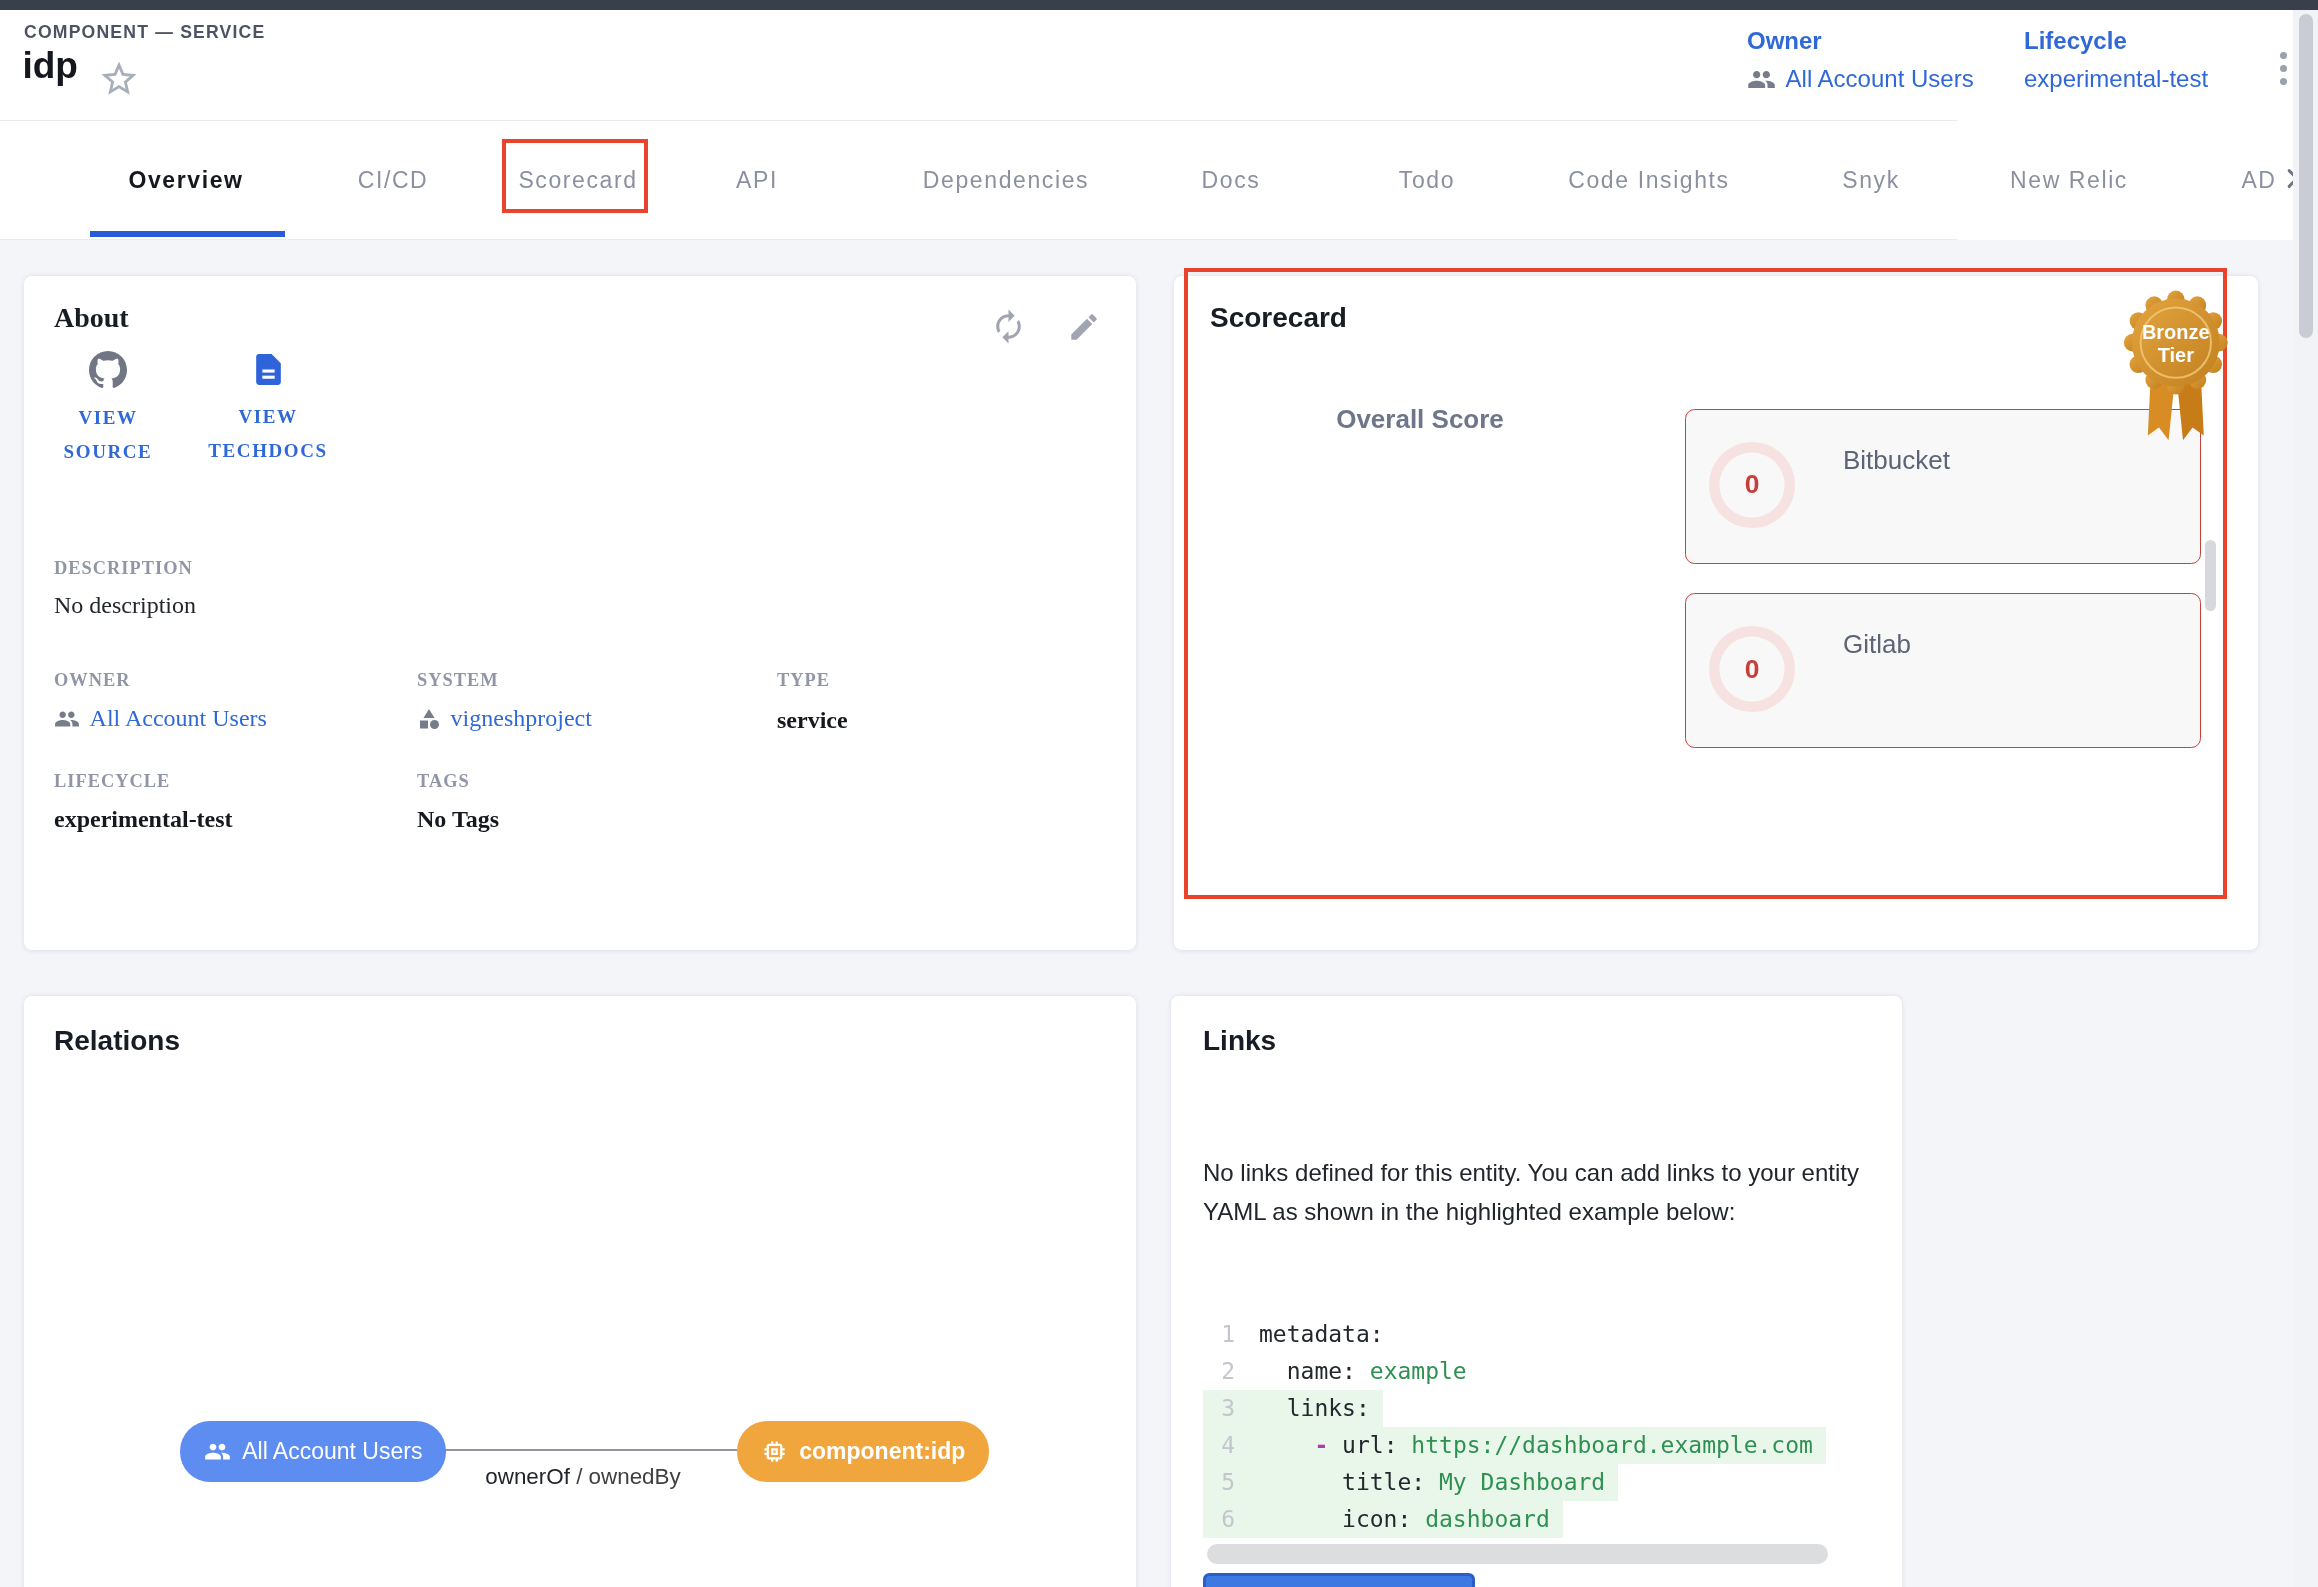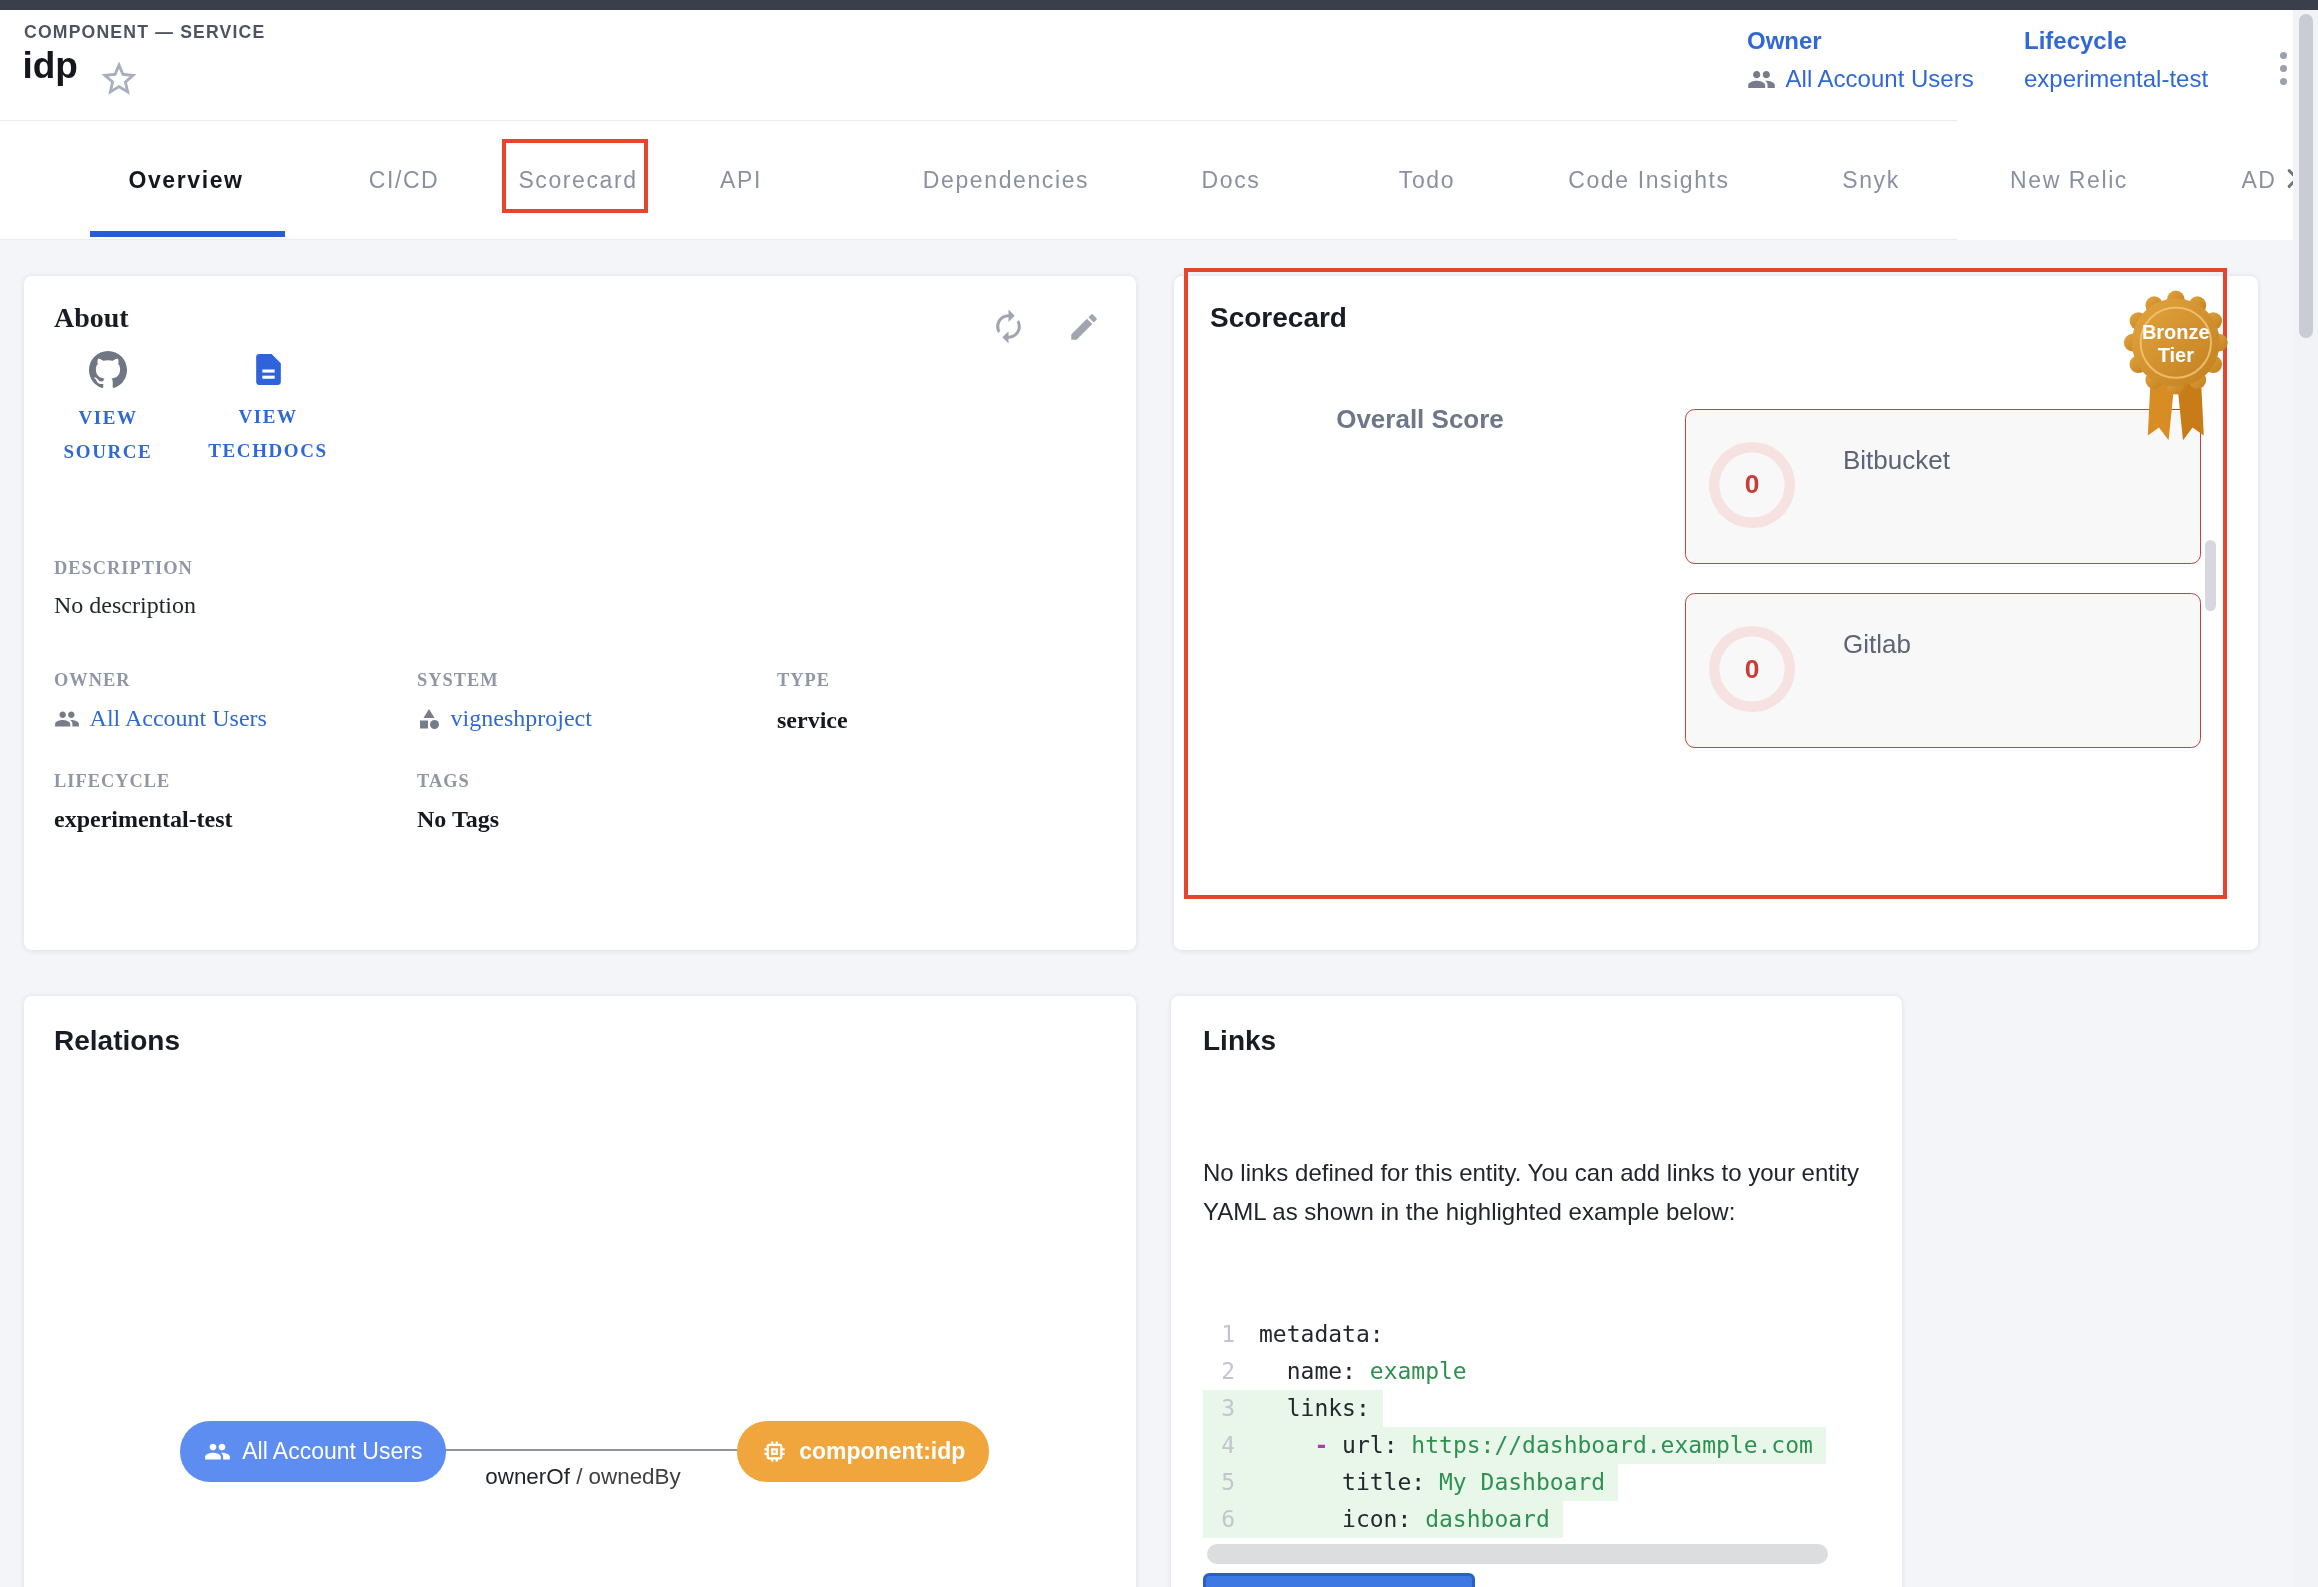--- a/index.html
+++ b/index.html
@@ -161,23 +161,23 @@
 </div>
 <div class="abs kebab">
     <i></i>
     <i></i>
     <i></i>
   </div>
 
 <div class="abs tabsbar">
   <div id="tabs">
       <div class="tab active" style="left: 186px;">Overview</div>
-      <div class="tab" style="left: 404px;">CI/CD</div>
+      <div class="tab" style="left: 393px;">CI/CD</div>
       <div class="tab" style="left: 578px;">Scorecard</div>
-      <div class="tab" style="left: 741px;">API</div>
+      <div class="tab" style="left: 757px;">API</div>
       <div class="tab" style="left: 1006px;">Dependencies</div>
       <div class="tab" style="left: 1231px;">Docs</div>
       <div class="tab" style="left: 1427px;">Todo</div>
       <div class="tab" style="left: 1649px;">Code Insights</div>
       <div class="tab" style="left: 1871px;">Snyk</div>
       <div class="tab" style="left: 2069px;">New Relic</div>
       <div class="tab" style="left: 2259px;">AD</div>
     </div>
 </div>
 <div class="abs tab-underline"></div>

